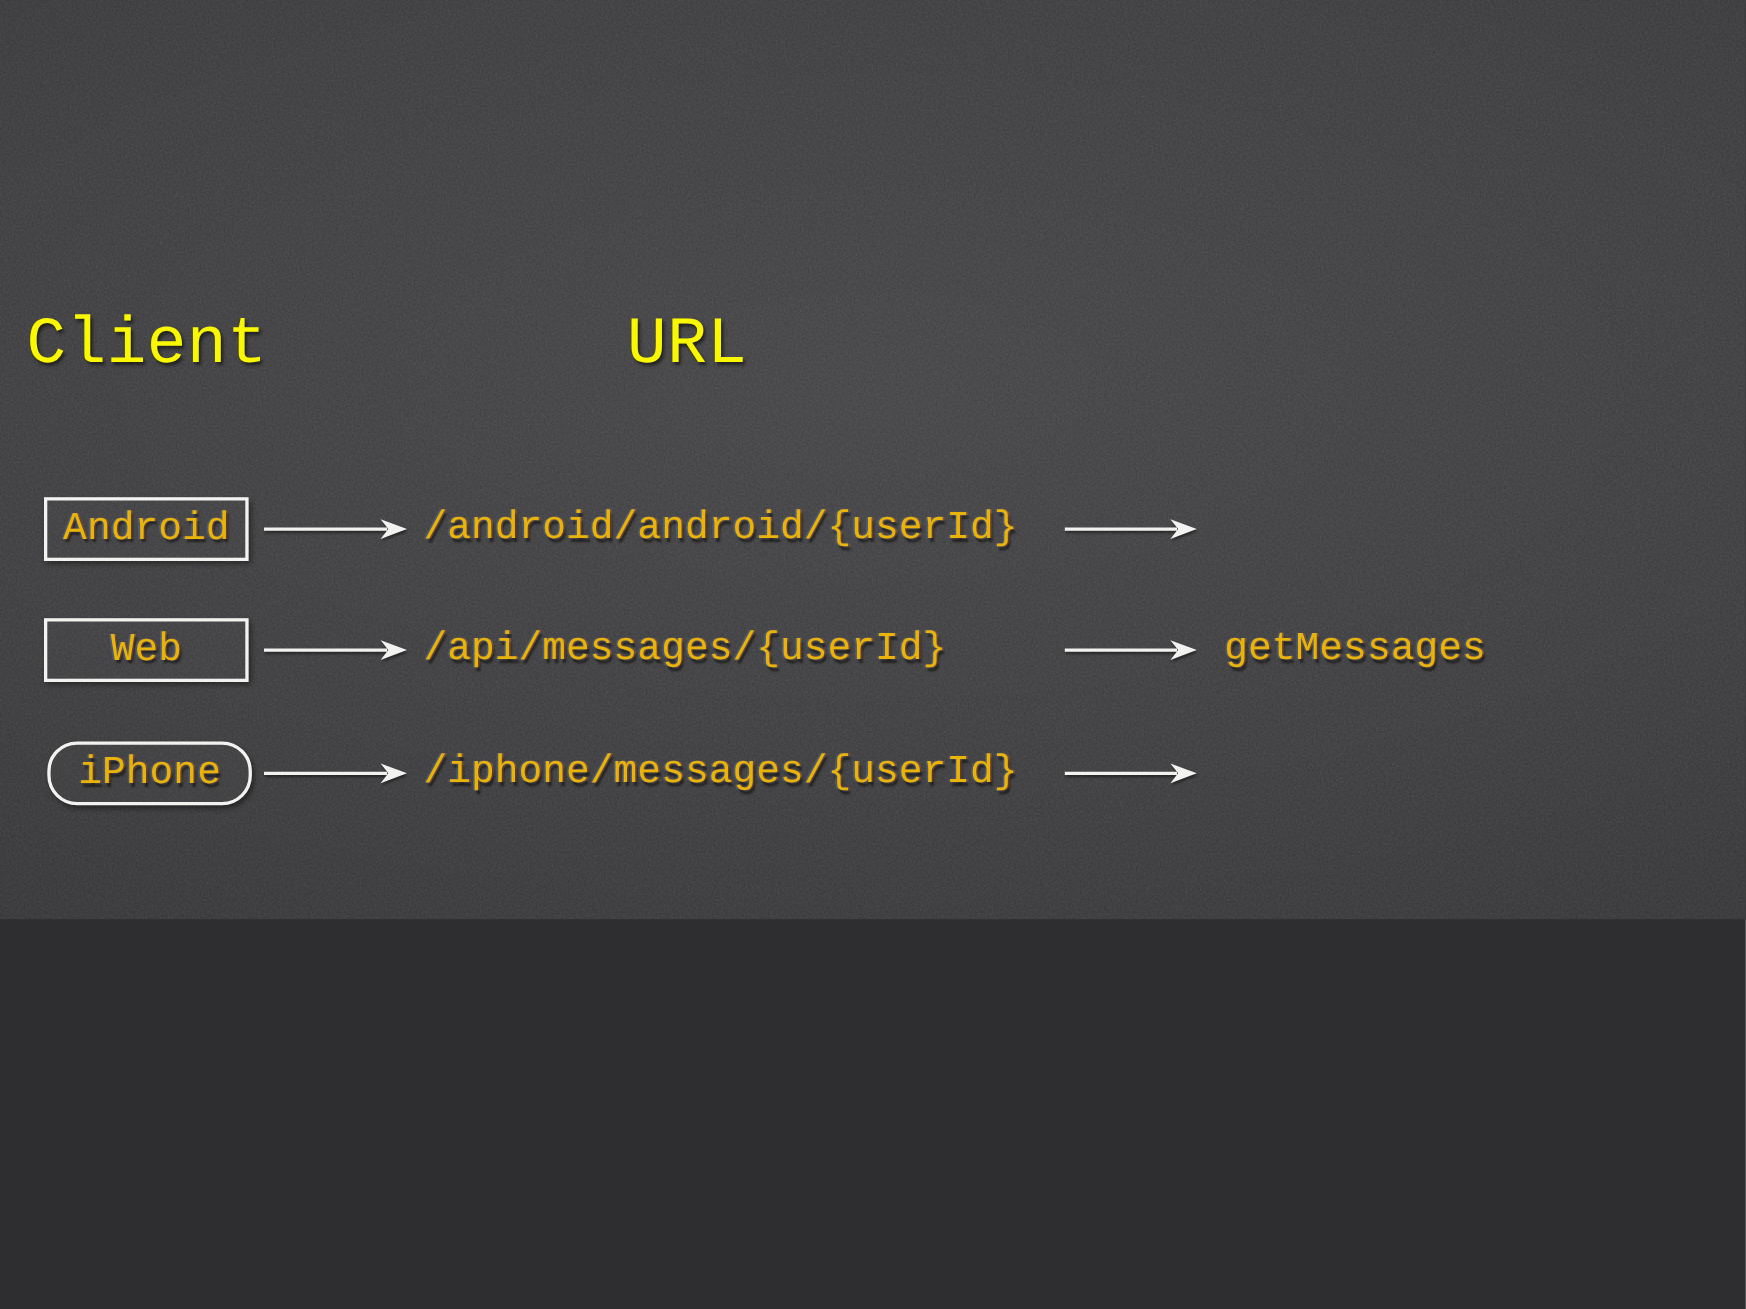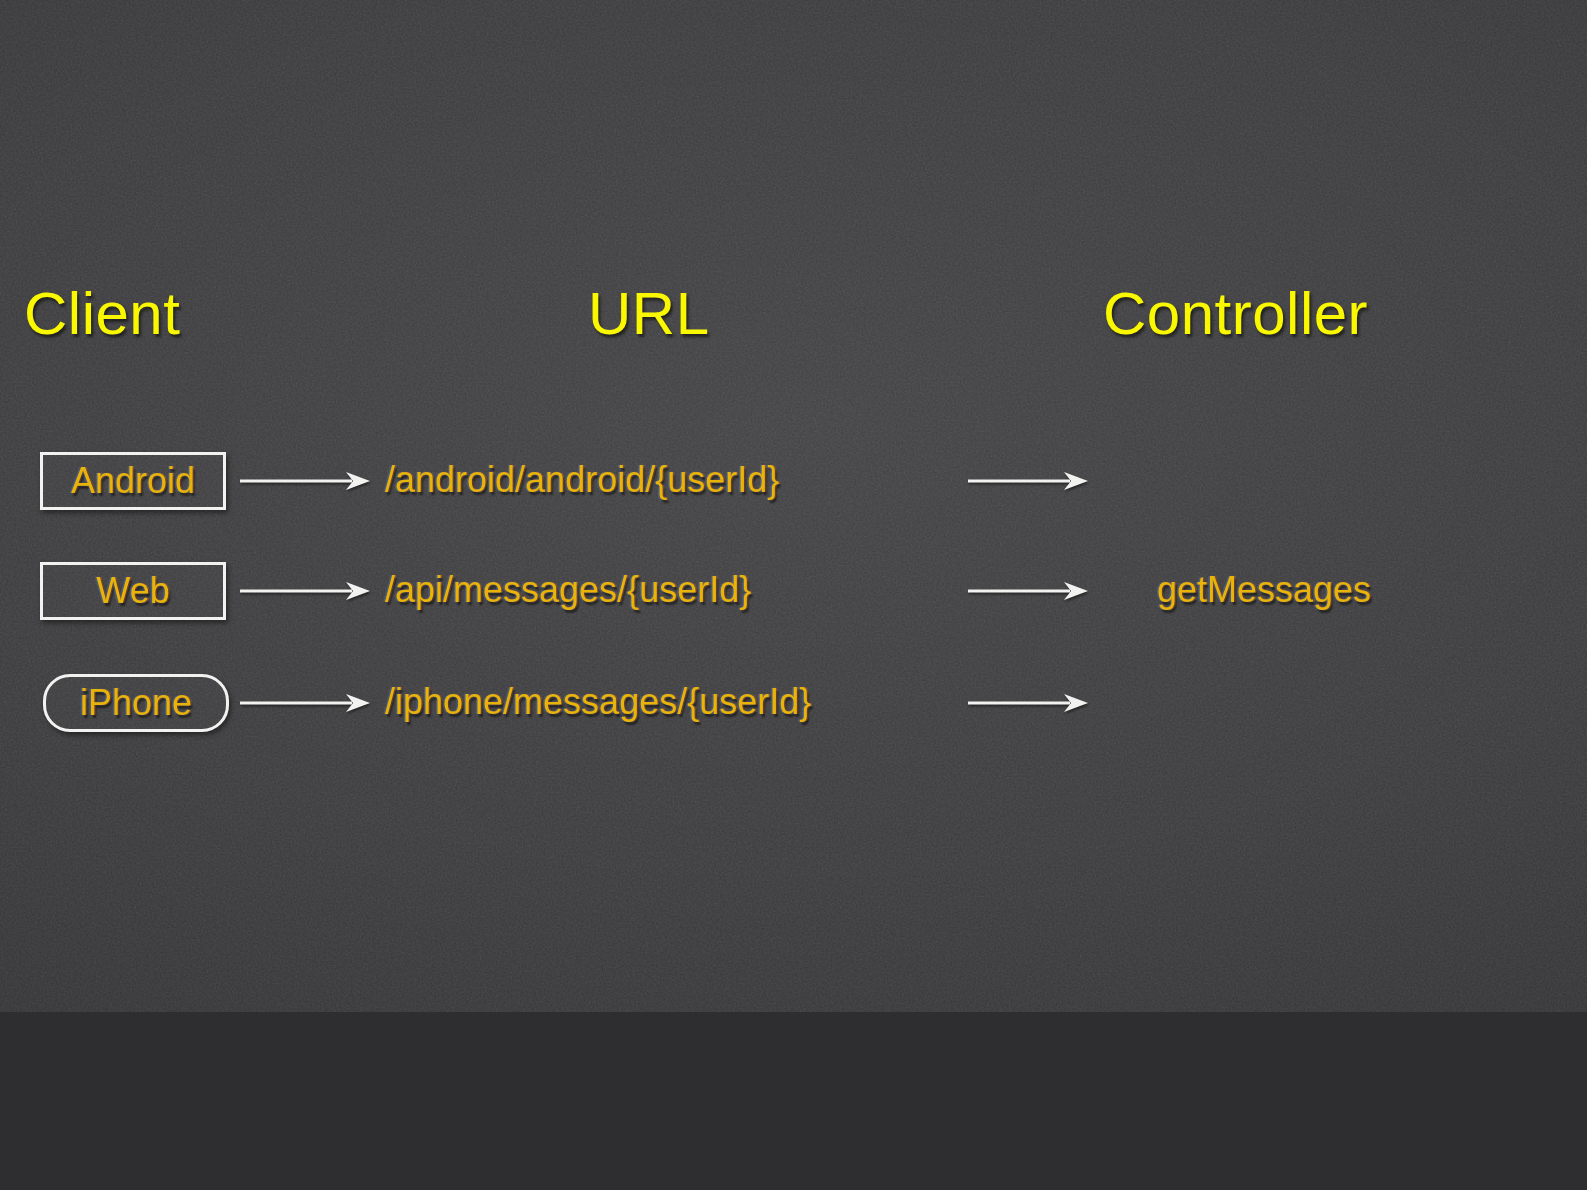--- a/index.html
+++ b/index.html
@@ -1,38 +1,38 @@
 <!DOCTYPE html>
 <html><head>
 <meta charset="utf-8">
 <style>
   html,body{margin:0;padding:0;background:#2e2e30;}
   .slide{
     position:relative;
-    width:1587px;height:1012px;
+    width:1587px;height:836px;
     background:#3b3b3d;
     overflow:hidden;
-    font-family:Liberation Sans, sans-serif;
+    font-family:Liberation Mono, monospace;
   }
   .noise{position:absolute;inset:0;width:100%;height:100%;opacity:.14;mix-blend-mode:screen;pointer-events:none;}
   .noise2{position:absolute;inset:0;width:100%;height:100%;opacity:.10;mix-blend-mode:multiply;pointer-events:none;}
   .vignette{
     position:absolute;inset:0;pointer-events:none;
     background:radial-gradient(ellipse 120% 95% at 50% 42%,
       rgba(255,255,255,0.04) 0%, rgba(0,0,0,0) 45%, rgba(0,0,0,0.20) 100%);
   }
   .header{
     position:absolute;top:281px;
     font-size:60px;line-height:1.1;font-weight:400;
     color:#f9f800;letter-spacing:0.5px;
     text-shadow:2px 3px 3px rgba(0,0,0,.55);
     white-space:nowrap;
   }
   .hdr-client{left:24px;}
-  .hdr-url{left:588px;}
+  .hdr-url{left:570px;}
   .hdr-controller{left:1103px;}
   .row{position:absolute;left:0;width:100%;height:58px;}
   .row1{top:452px;}
   .row2{top:562px;}
   .row3{top:674px;}
   .client-box{
     position:absolute;left:40px;top:0;
     width:186px;height:58px;
     border:3.5px solid #f2f2f0;
     box-sizing:border-box;
@@ -43,21 +43,21 @@
   .row3 .client-box{left:43px;border-radius:27px;}
   .mono-text{
     font-size:36px;line-height:1;
     color:#eab308;white-space:nowrap;
     text-shadow:
       -1.5px 0 1px rgba(90,150,255,.30),
        1.5px 0 1px rgba(255,130,50,.30),
        2px 3px 2px rgba(0,0,0,.55);
   }
   .url-label{position:absolute;left:385px;top:50%;transform:translateY(-52%);}
-  .controller-label{position:absolute;left:1113px;top:50%;transform:translateY(-52%);margin-left:44px;}
+  .controller-label{position:absolute;left:1113px;top:50%;transform:translateY(-52%);}
   .arrow{
     position:absolute;top:50%;transform:translateY(-50%);
     filter:drop-shadow(1px 2px 1px rgba(0,0,0,.45));
   }
   .arrow-1{left:238px;}
   .arrow-2{left:966px;}
 </style>
 </head>
 <body>
 
@@ -74,21 +74,20 @@
     <filter id="grainDark">
       <feTurbulence type="fractalNoise" baseFrequency="0.22" numOctaves="3" seed="42" stitchTiles="stitch"></feTurbulence>
       <feColorMatrix type="saturate" values="0"></feColorMatrix>
     </filter>
     <rect width="100%" height="100%" filter="url(#grainDark)"></rect>
   </svg>
   <div class="vignette"></div>
 
   <div class="header hdr-client">Client</div>
   <div class="header hdr-url">URL</div>
-  <div class="header hdr-controller">Controller</div>
 
   <div class="row row1">
     <div class="client-box">
       <span class="mono-text">Android</span>
     </div>
     <svg class="arrow arrow-1" width="134" height="26" xmlns="http://www.w3.org/2000/svg">
       <line x1="2" y1="13" x2="114" y2="13" stroke="#f2f2f0" stroke-width="3"></line>
       <path d="M132,13 L108,4 L115,13 L108,22 Z" fill="#f2f2f0"></path>
     </svg>
     <span class="mono-text url-label">/android/android/{userId}</span>

